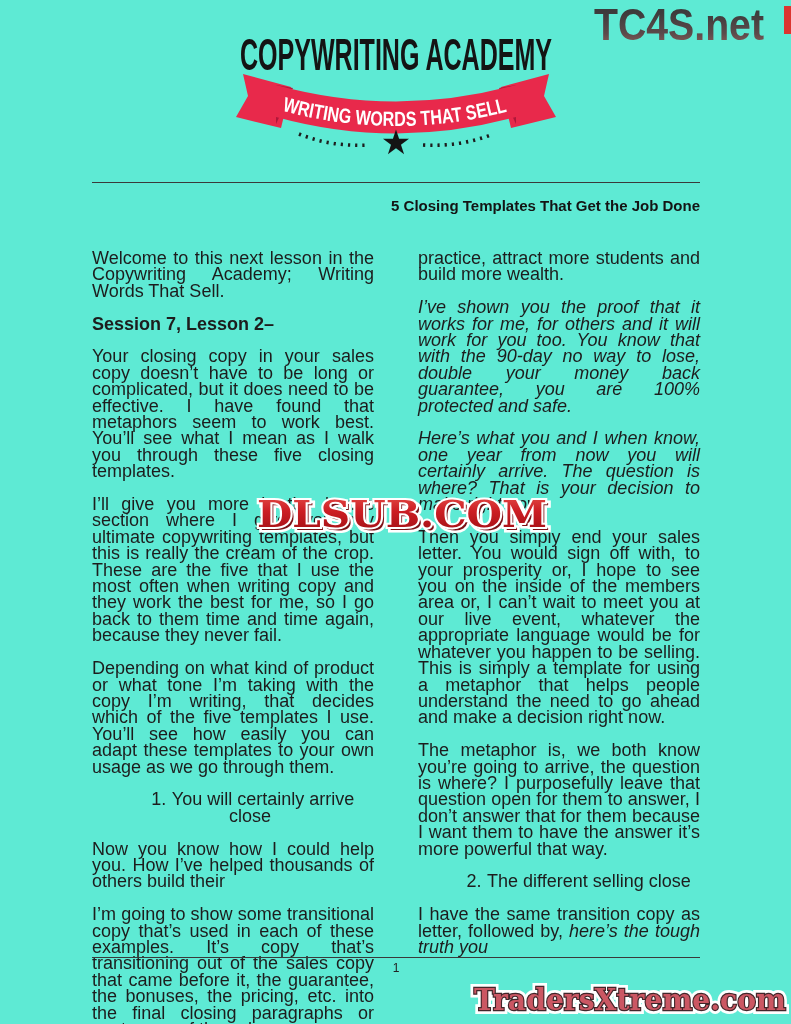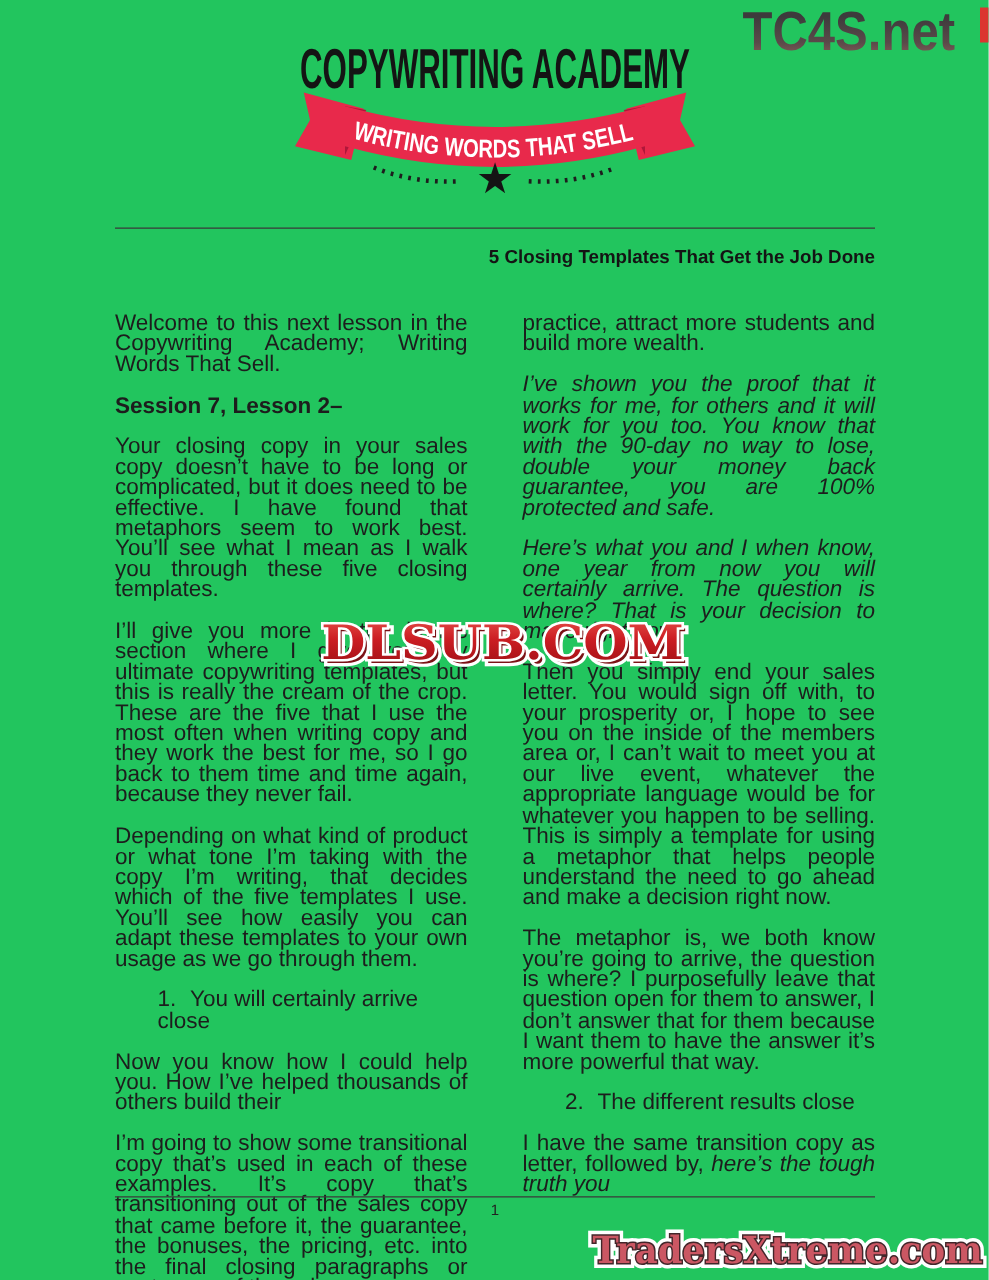--- a/index.html
+++ b/index.html
@@ -1,21 +1,21 @@
 <!DOCTYPE html>
 <html><head>
 <meta charset="utf-8">
 <style>
   * { box-sizing: border-box; }
   html, body { margin: 0; padding: 0; background: #ffffff; }
   .page {
     position: relative;
     width: 791px;
     height: 1024px;
-    background: #22c55e;
+    background: #5eead4;
     overflow: hidden;
     font-family: "Liberation Sans", sans-serif;
     color: #1d1d1d;
   }
   svg text { font-family: "Liberation Sans", sans-serif; }
 
   .tc4s-logo { position: absolute; left: 592px; top: 2px; }
   .corner-tab { position: absolute; right: 0; top: 6px; width: 7px; height: 28px; background: #dc3530; }
 
   .brand-logo { position: absolute; left: 235px; top: 30px; }
@@ -30,21 +30,21 @@
     font-size: 15px; font-weight: bold; color: #141414;
   }
 
   .col { position: absolute; top: 250px; width: 282px; font-size: 18px; line-height: 16.4px; }
   .col-left  { left: 92px; }
   .col-right { left: 418px; }
   .col p { margin: 0 0 16.4px 0; }
   .j { text-align: justify; }
   .b { font-weight: bold; }
   .i { font-style: italic; }
-  .list { padding-left: 34px; }
+  .list { padding-left: 34px; text-align: center; }
   .num { display: inline-block; width: 26px; }
 
   .dlsub-wm   { position: absolute; left: 252px; top: 487px; }
   .dlsub-wm text   { font-family: "DejaVu Serif", serif; font-weight: bold; }
   .traders-wm { position: absolute; left: 468px; top: 978px; }
   .traders-wm text { font-family: "DejaVu Serif", serif; font-weight: bold; }
 
   .page-num {
     position: absolute; left: 92px; top: 961px; width: 608px;
     text-align: center; font-size: 12px; color: #222222;
@@ -106,21 +106,21 @@
     <p class="j">I’m going to show some transitional copy that’s used in each of these examples. It’s copy that’s transitioning out of the sales copy that came before it, the guarantee, the bonuses, the pricing, etc. into the final closing paragraphs or sentences of the sales page.</p>
   </div>
 
   <div class="col col-right">
     <p class="j">practice, attract more students and build more wealth.</p>
     <p class="j i">I’ve shown you the proof that it works for me, for others and it will work for you too. You know that with the 90-day no way to lose, double your money back guarantee, you are 100% protected and safe.</p>
     <p class="j i">Here’s what you and I when know, one year from now you will certainly arrive. The question is where? That is your decision to make right now.</p>
     <p class="j">Then you simply end your sales letter. You would sign off with, to your prosperity or, I hope to see you on the inside of the members area or, I can’t wait to meet you at our live event, whatever the appropriate language would be for whatever you happen to be selling. This is simply a template for using a metaphor that helps people understand the need to go ahead and make a decision right now.</p>
     <p class="j">The metaphor is, we both know you’re going to arrive, the question is where? I purposefully leave that question open for them to answer, I don’t answer that for them because I want them to have the answer it’s more powerful that way.</p>
     <p class="list">
-      <span class="num">2.</span><span>The different results close</span>
+      <span class="num">2.</span><span>The different selling close</span>
     </p>
     <p class="j">
       <span>I have the same transition copy as letter, followed by, </span><span class="i">here’s the tough truth you</span>
     </p>
   </div>
 
   <svg class="dlsub-wm" width="300" height="50" viewBox="0 0 300 50">
     <defs>
       <linearGradient id="g-dlsub" x1="0" y1="0" x2="0" y2="1">
         <stop offset="0" stop-color="#e8554e"></stop>

